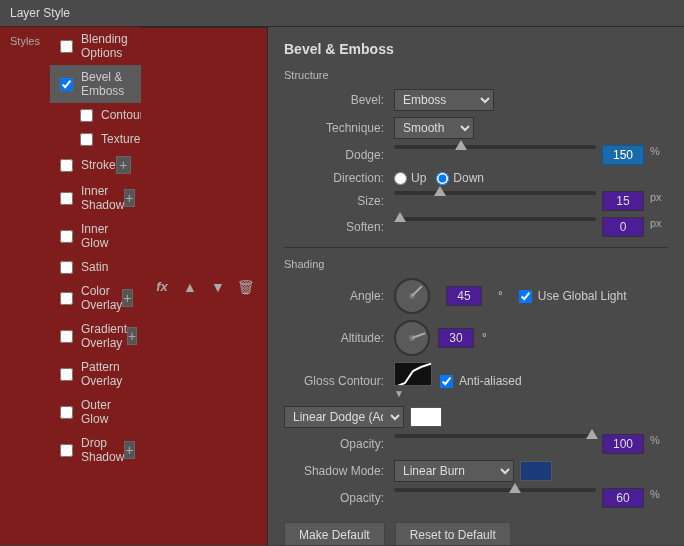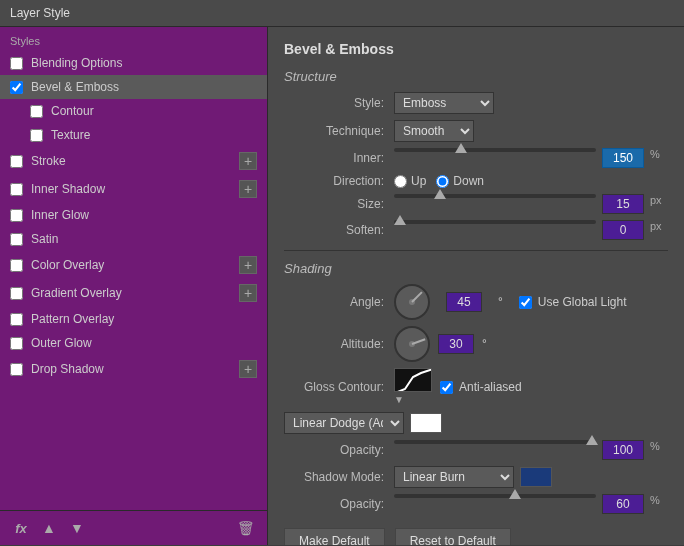--- a/index.html
+++ b/index.html
@@ -19,24 +19,24 @@
       color: #ddd;
       border-bottom: 1px solid #2a2a2a;
     }
     .main-layout {
       display: flex;
       height: calc(546px - 28px);
     }
     
     .left-panel {
       width: 268px;
-      background: #701a75;
+      background: #7f1d1d;
       border-right: 1px solid #2a2a2a;
       display: flex;
-      flex-direction: column;
+      flex-direction: row;
     }
     .styles-label {
       padding: 8px 10px 4px 10px;
       font-size: 11px;
       color: #aaa;
     }
     .styles-list {
       flex: 1;
       overflow-y: auto;
     }
@@ -99,24 +99,23 @@
       padding: 14px 16px;
       overflow-y: auto;
     }
     .panel-title {
       font-size: 14px;
       font-weight: bold;
       color: #ddd;
       margin-bottom: 12px;
     }
     .section-title {
-      font-size: 13px;
+      font-size: 11px;
       color: #bbb;
       margin-bottom: 8px;
-      font-style: italic;
     }
     .form-row {
       display: flex;
       align-items: center;
       margin-bottom: 6px;
     }
     .form-label {
       width: 110px;
       text-align: right;
       padding-right: 10px;
@@ -332,31 +331,31 @@
       <div class="bottom-icon">▼</div>
       <div class="bottom-icon trash">🗑</div>
     </div>
   </div>
 
   <div class="right-panel">
     <div class="panel-title">Bevel &amp; Emboss</div>
     <div class="section-title">Structure</div>
 
     <div class="form-row">
-      <div class="form-label">Style:</div>
+      <div class="form-label">Bevel:</div>
       <select class="form-select form-select-wide" id="style-select"><option>Inner Bevel</option><option>Outer Bevel</option><option selected="">Emboss</option><option>Pillow Emboss</option><option>Stroke Emboss</option></select>
     </div>
 
     <div class="form-row">
       <div class="form-label">Technique:</div>
       <select class="form-select form-select-medium" id="technique-select"><option>Smooth</option><option>Chisel Hard</option><option>Chisel Soft</option></select>
     </div>
 
     <div class="form-row">
-      <div class="form-label">Inner:</div>
+      <div class="form-label">Dodge:</div>
       <div class="slider-container">
         <div class="slider-track">
           <div class="slider-thumb" style="left:30%;"></div>
         </div>
         <input class="num-input" type="text" value="150" style="">
         <span class="unit-label">%</span>
       </div>
     </div>
 
     <div class="form-row">

